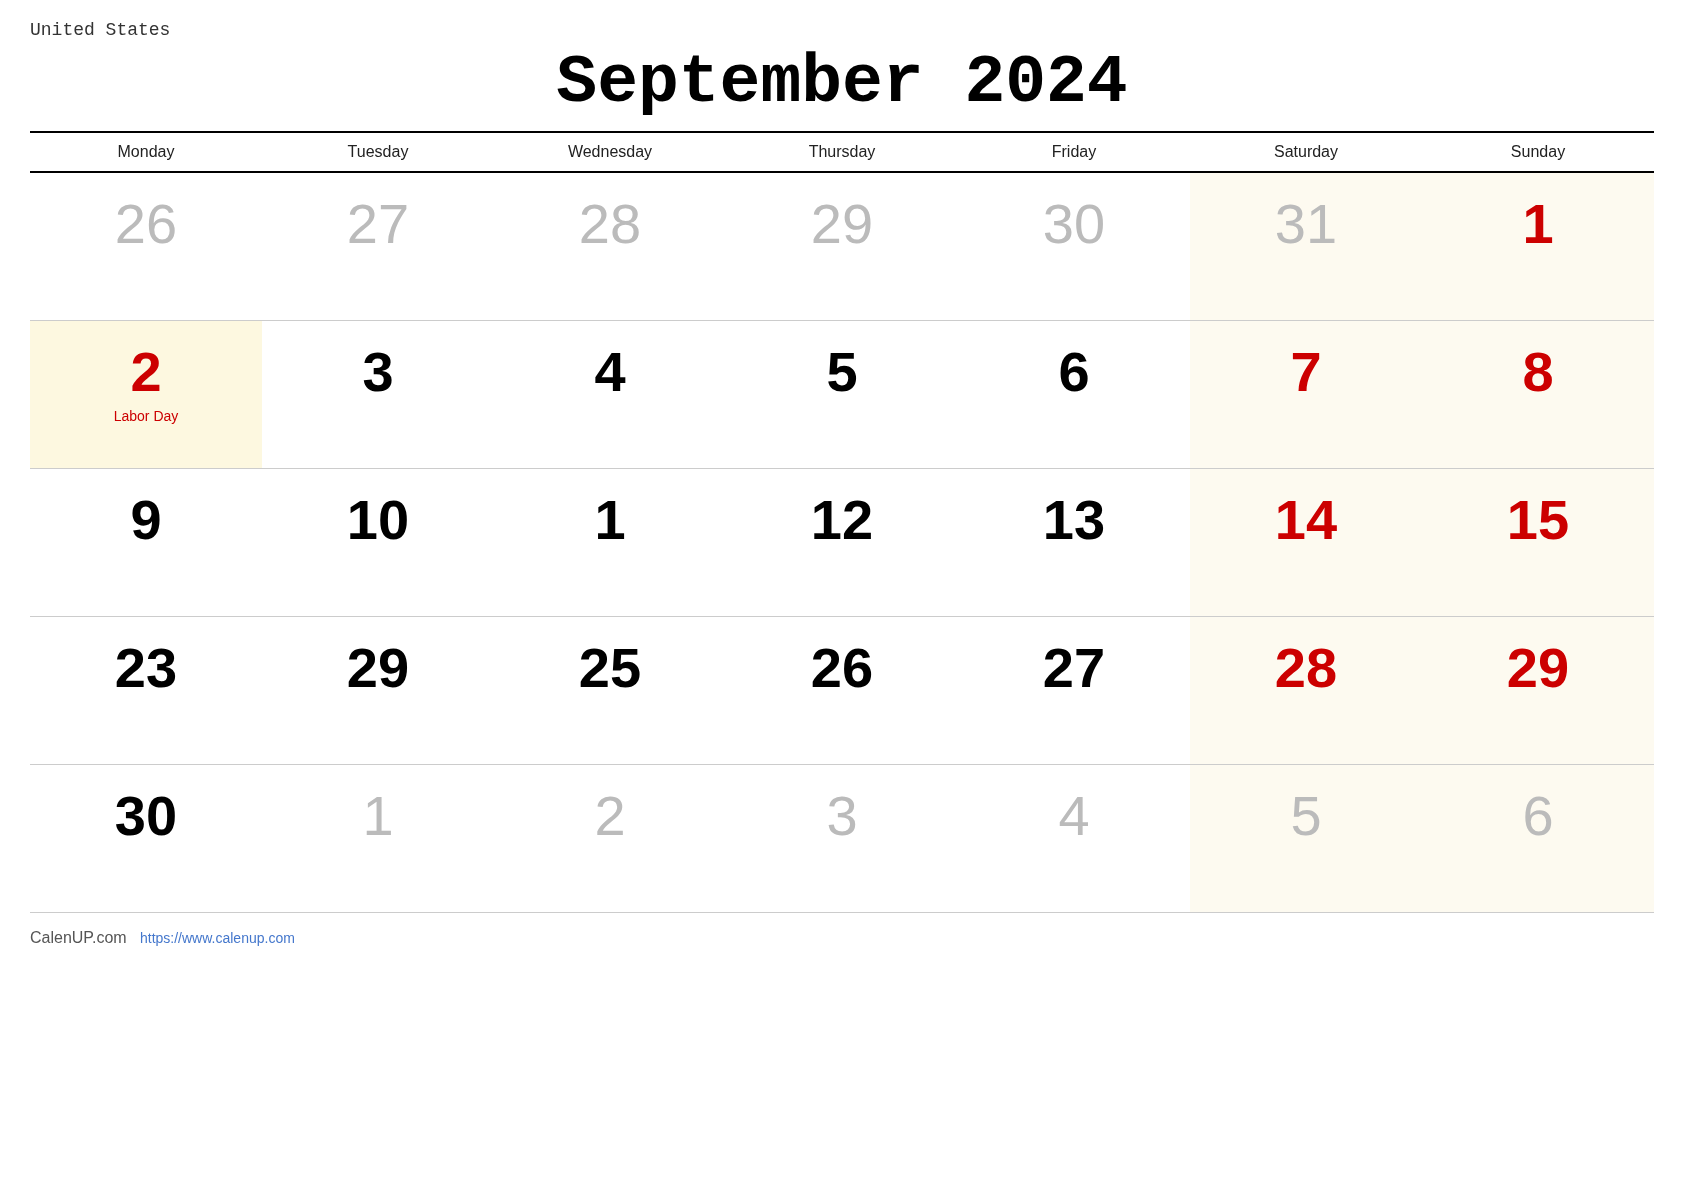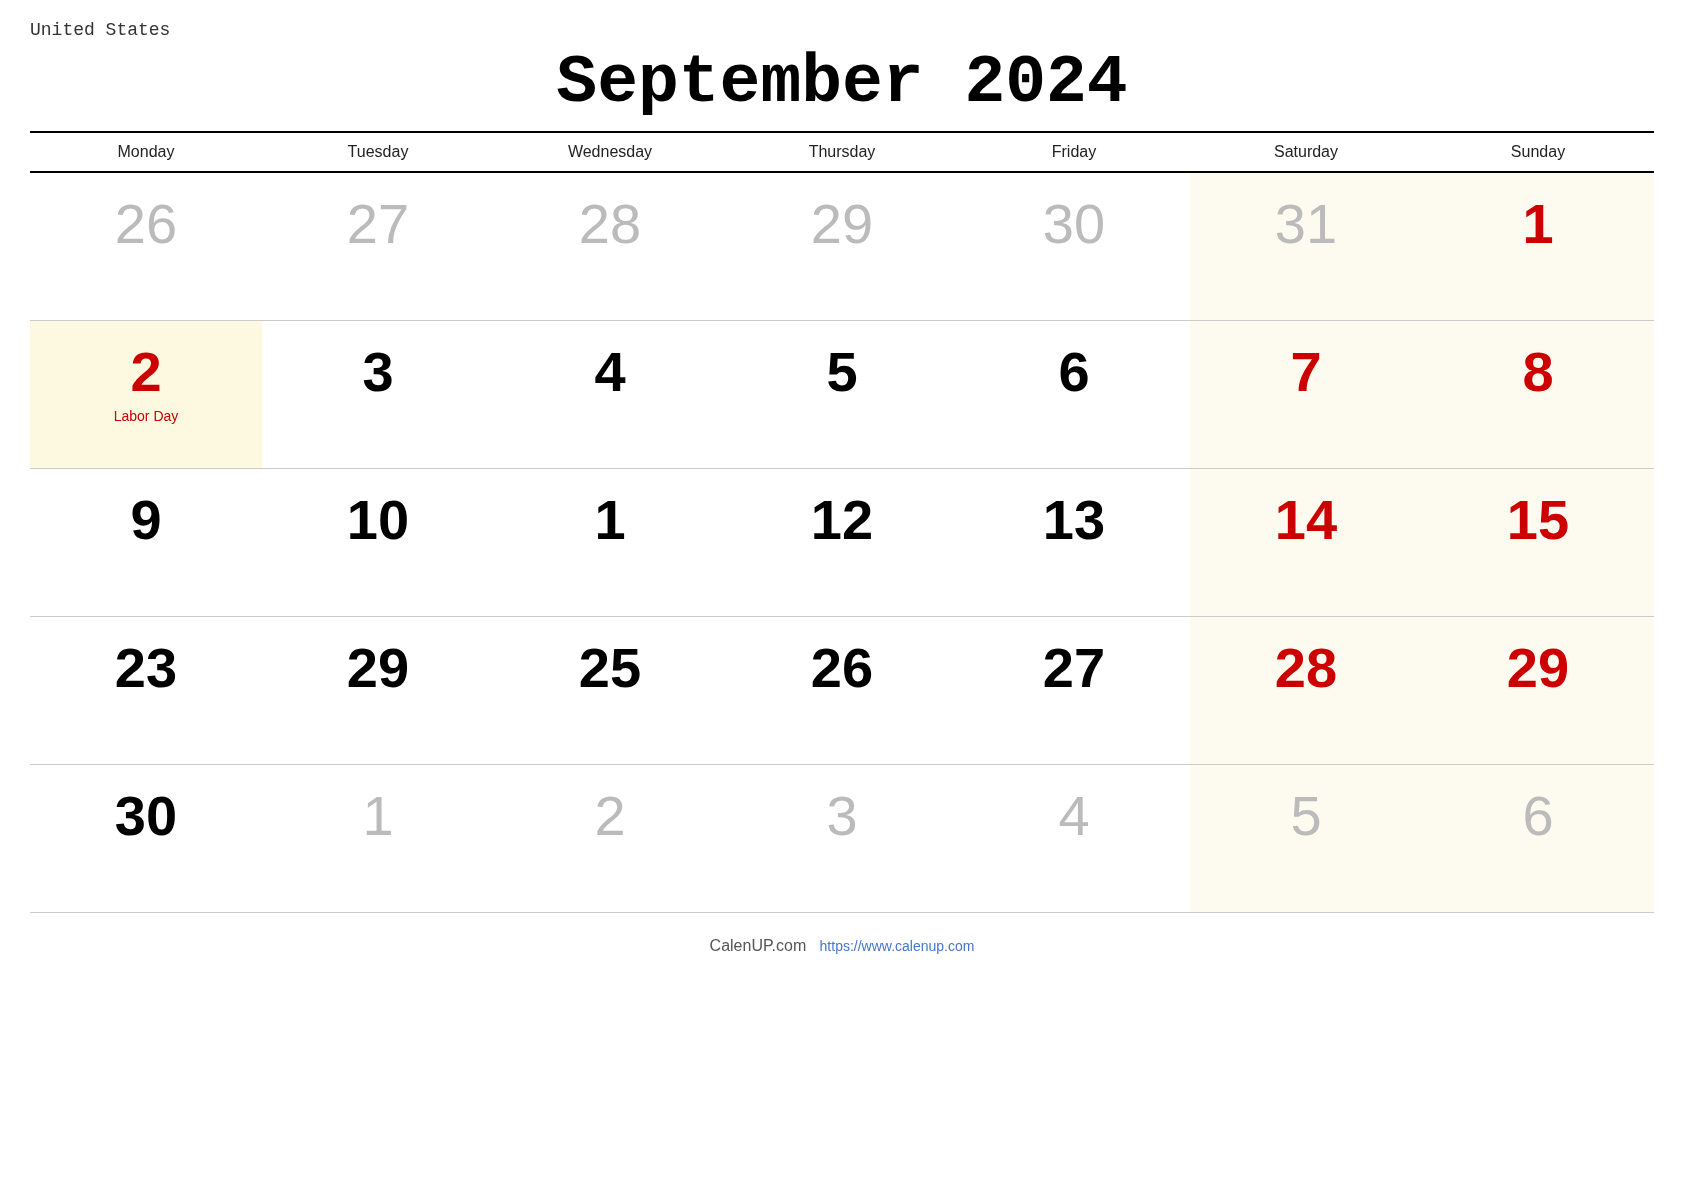--- a/index.html
+++ b/index.html
@@ -65,22 +65,21 @@
       background-color: #fdf8e0;
     }
     .holiday-label {
       display: block;
       font-size: 14px;
       font-weight: 400;
       color: #cc0000;
       margin-top: 4px;
     }
     .footer {
-      text-align: center;
-      margin-top: 24px;
+      margin-top: 16px;
       font-size: 16px;
       color: #555;
     }
     .footer a {
       color: #4477cc;
       text-decoration: none;
       font-size: 14px;
     }
   </style>
 </head>

